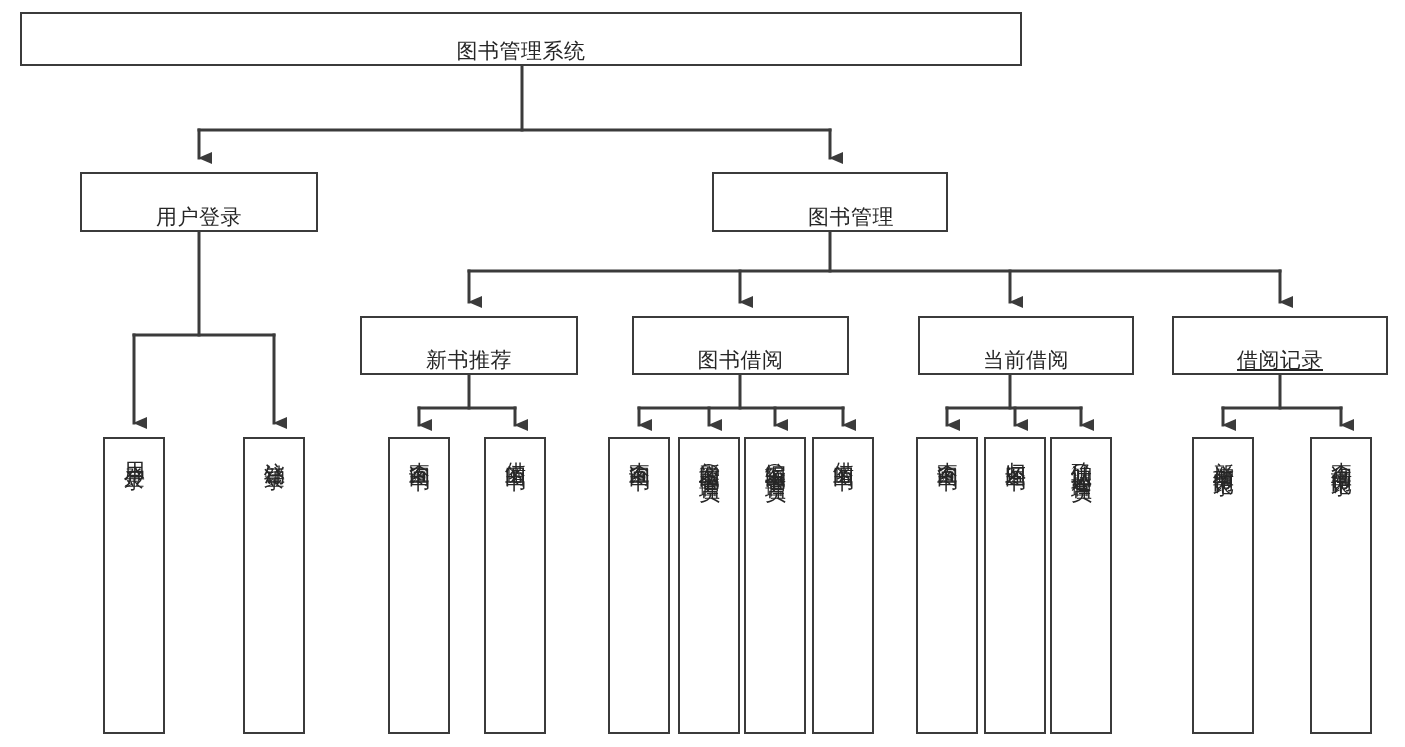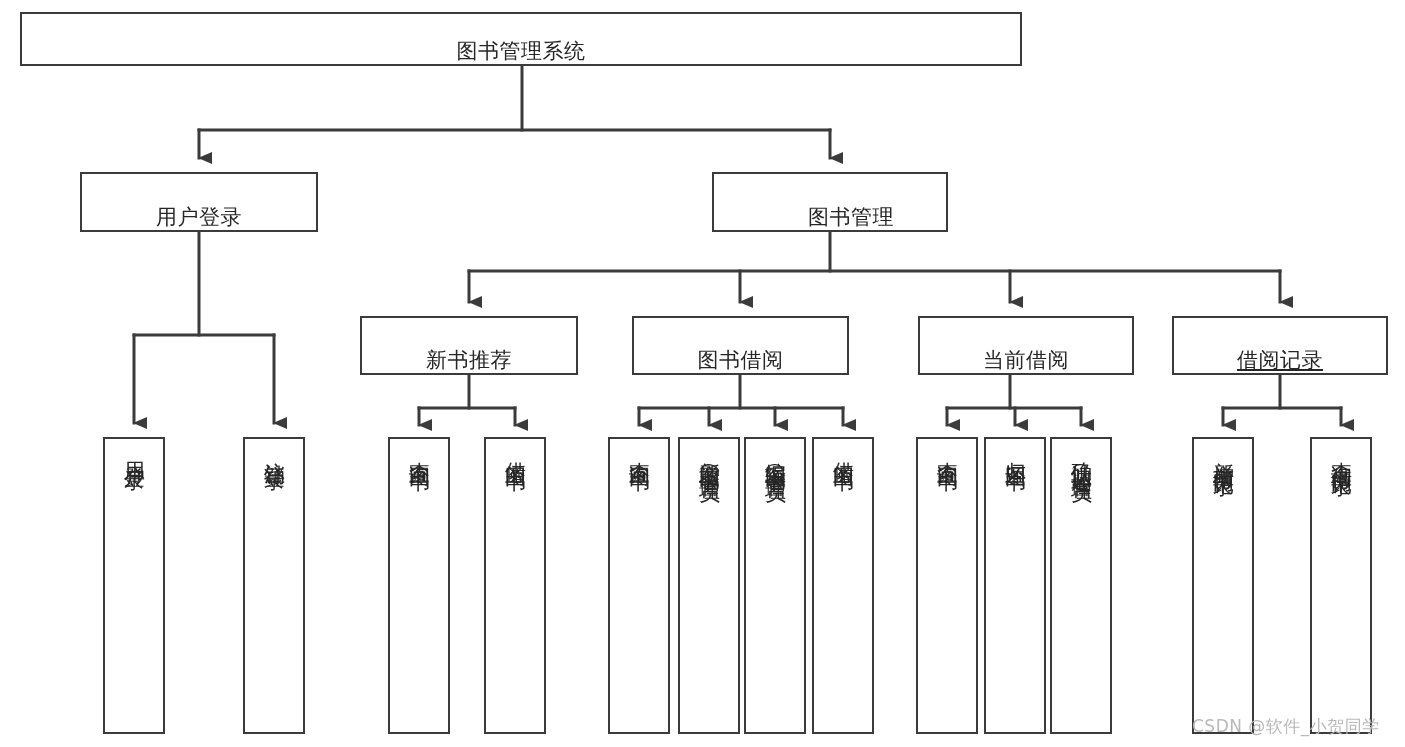--- a/index.html
+++ b/index.html
@@ -181,15 +181,14 @@
   <div class="node vertical" style="left: 1050px; top: 437px; width: 62px; height: 297px;">
     <span class="node-label">确认归还（管理员）</span>
   </div>
   <div class="node vertical" style="left: 1192px; top: 437px; width: 62px; height: 297px;">
     <span class="node-label">新增借阅记录</span>
   </div>
   <div class="node vertical" style="left: 1310px; top: 437px; width: 62px; height: 297px;">
     <span class="node-label">查询借阅记录</span>
   </div>
 
-  <div class="watermark" style="left: 1192px; top: 715px;">CSDN @软件_小贺同学</div>
 
 </div>
 
 </body></html>

